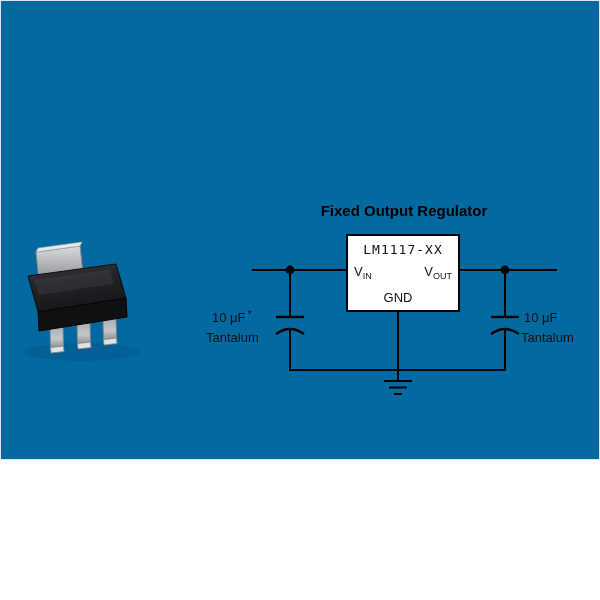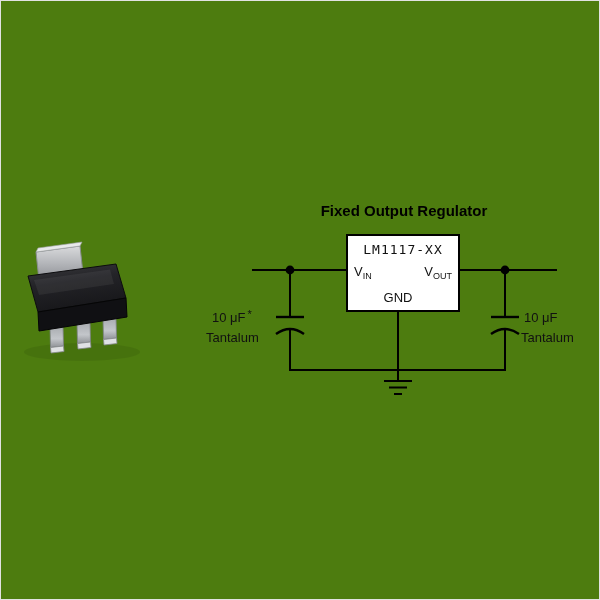--- a/index.html
+++ b/index.html
@@ -4,22 +4,22 @@
 <style>
   html, body {
     margin: 0;
     padding: 0;
     background: #ffffff;
     font-family: "Liberation Sans", sans-serif;
   }
   .canvas {
     position: relative;
     width: 600px;
-    height: 600px;
-    background: #4d7c0f;
+    height: 460px;
+    background: #0369a1;
     box-shadow: inset 0 0 0 1px #e2e2e2;
     overflow: hidden;
   }
   svg { display: block; }
   .wire { stroke: #000000; stroke-width: 2; fill: none; stroke-linecap: butt; }
   .plate { stroke: #000000; stroke-width: 2.4; fill: none; }
   .ic-box { fill: #ffffff; stroke: #000000; stroke-width: 2; }
   .junction { fill: #000000; stroke: none; }
   .lbl { font-family: "Liberation Sans", sans-serif; font-size: 13px; fill: #111111; }
   .lbl-mono { font-family: "DejaVu Sans Mono", monospace; font-size: 13px; fill: #111111; letter-spacing: 1px; }

